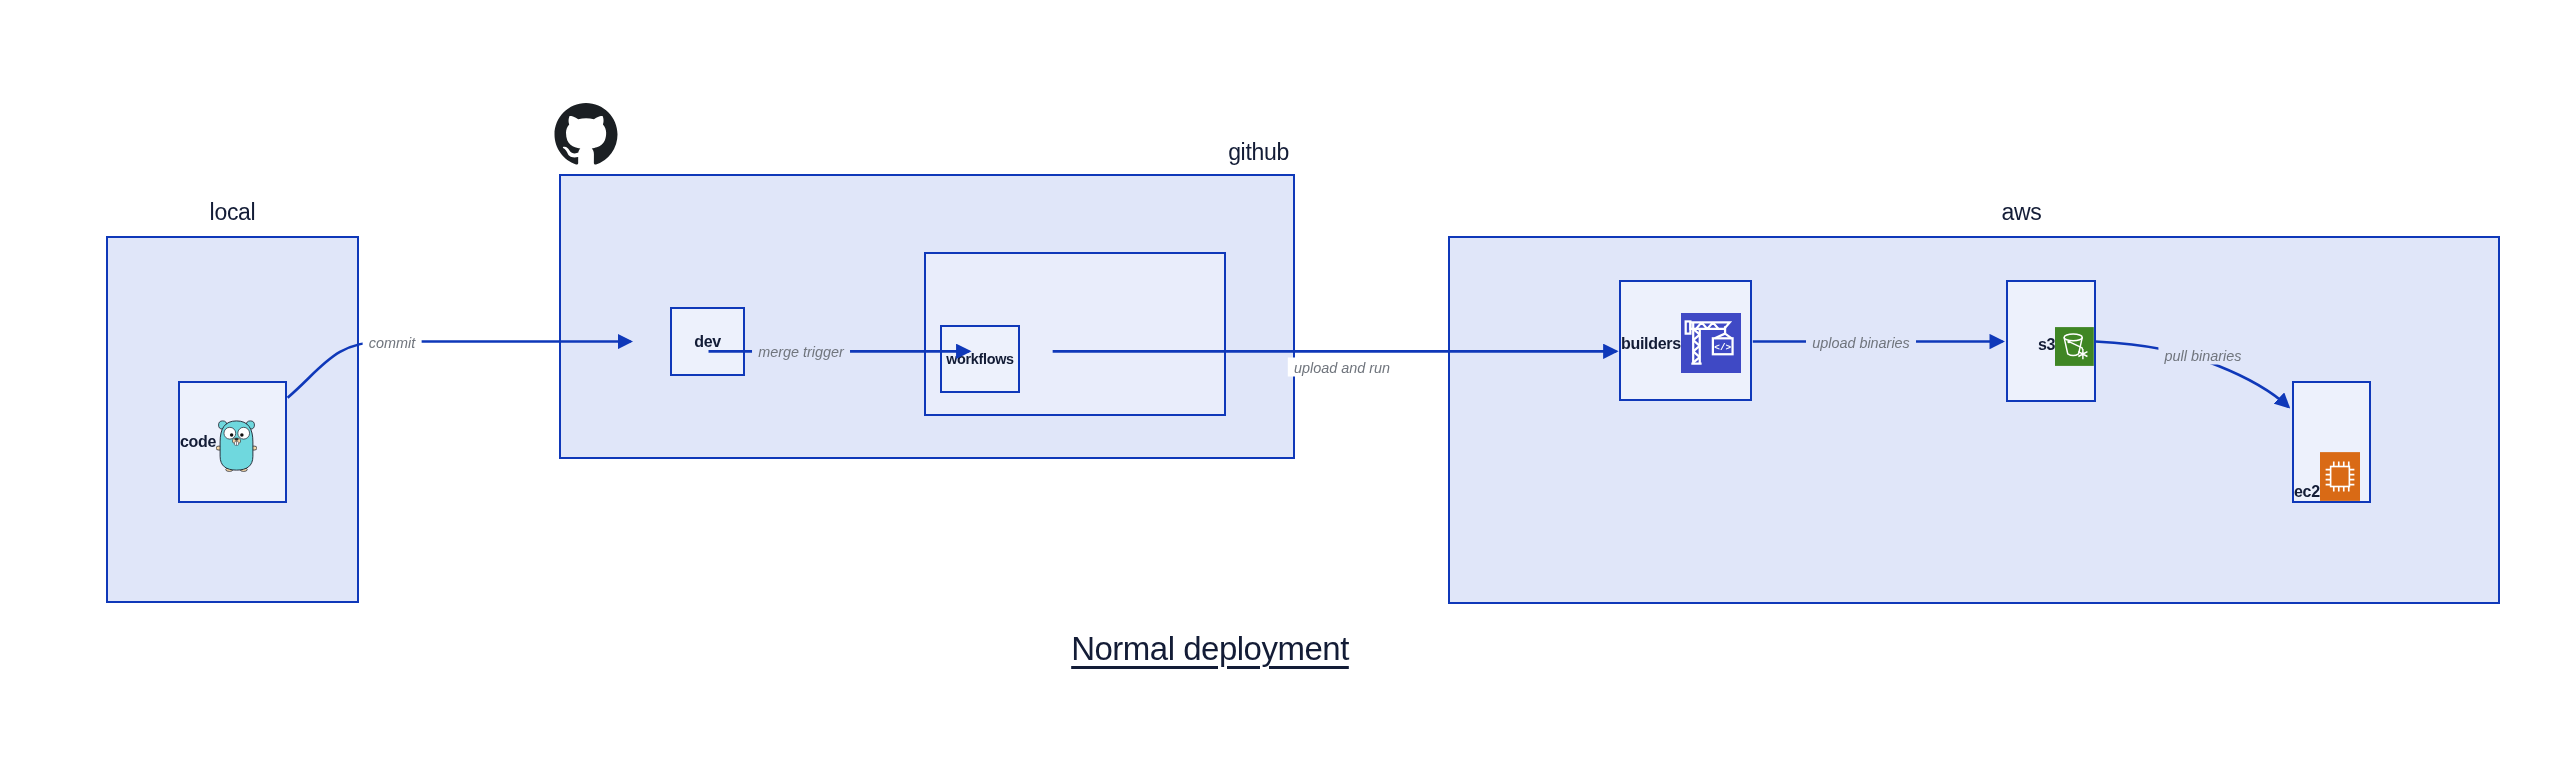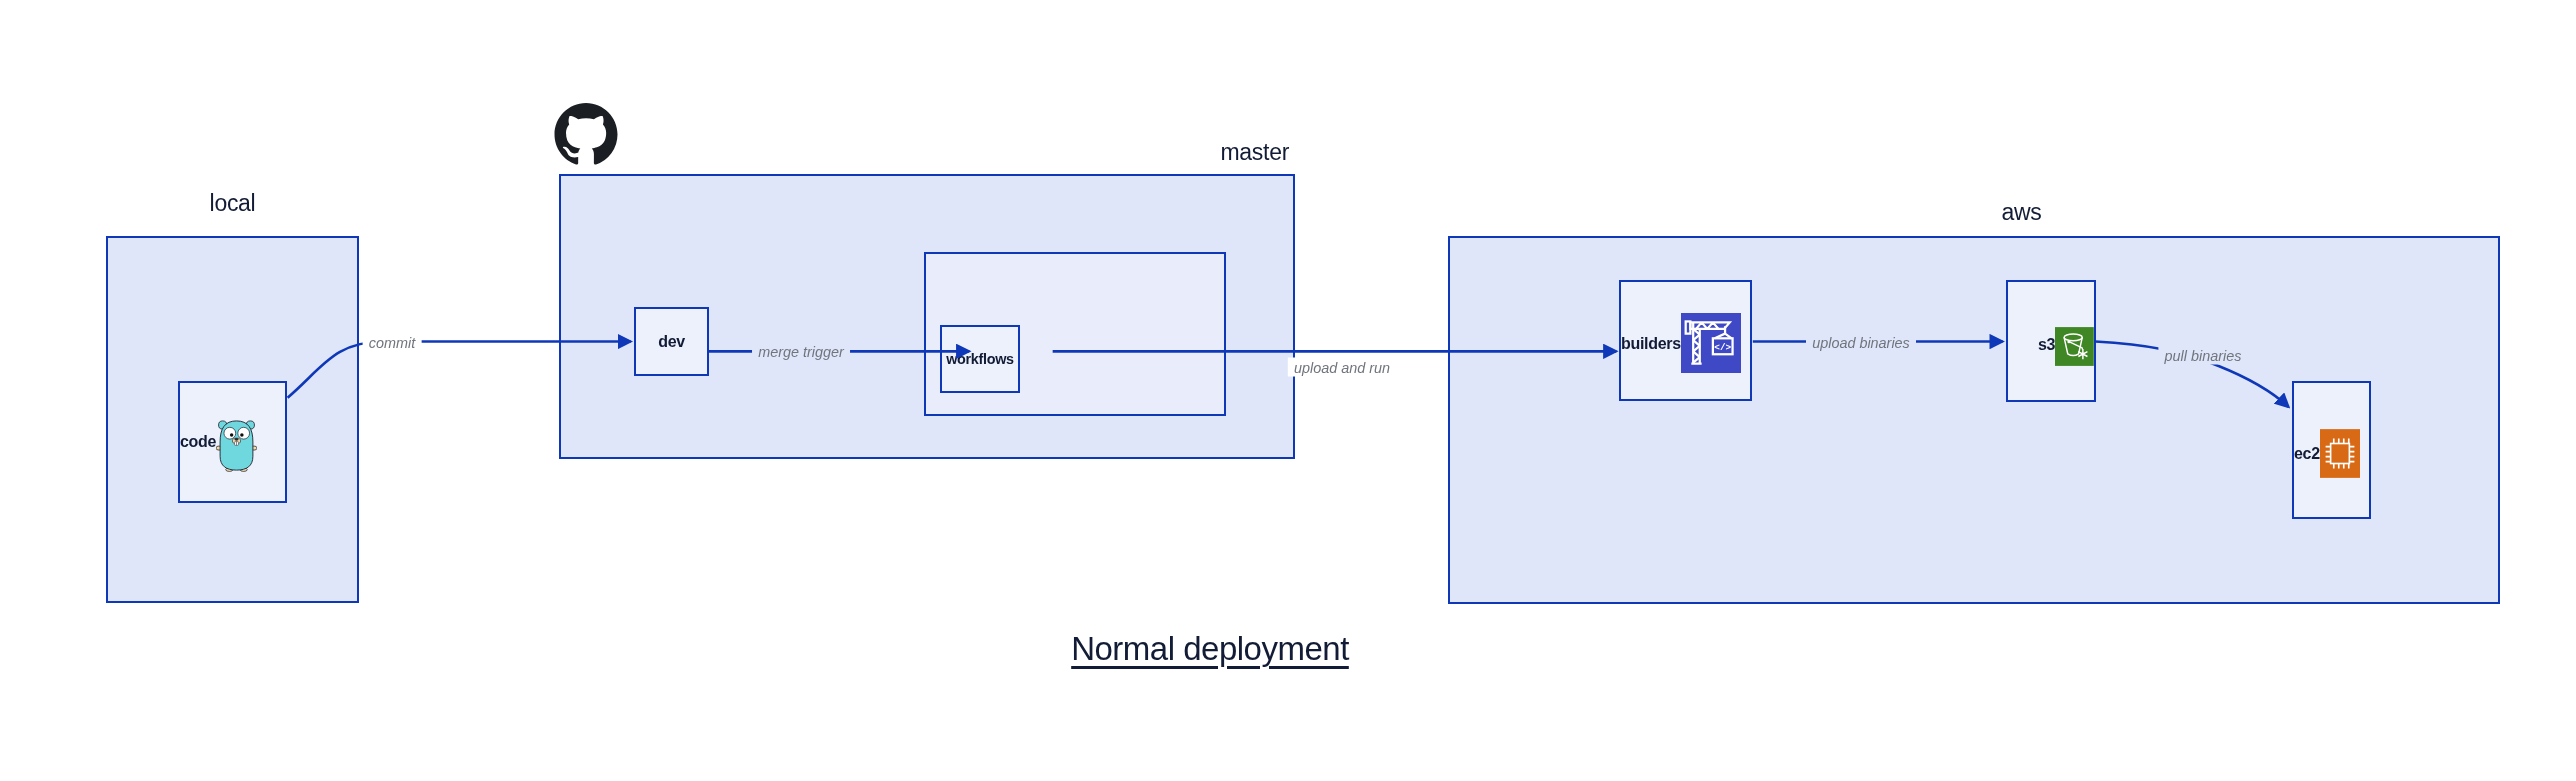--- a/index.html
+++ b/index.html
@@ -49,22 +49,22 @@
 </head>
 <body>
 
 <div id="canvas">
 
   <div class="group-box" style="left:106px;top:236px;width:253px;height:367px;"></div>
   <div class="group-box" style="left:559px;top:174px;width:736px;height:285px;"></div>
   <div class="group-box master" style="left:924px;top:252px;width:302px;height:164px;"></div>
   <div class="group-box" style="left:1448px;top:236px;width:1052px;height:368px;"></div>
 
-  <div class="group-label" style="left:106px;width:253px;top:188px;text-align:center;">local</div>
-  <div class="group-label" style="left:1140px;width:149px;top:137px;text-align:right;">master</div>
+  <div class="group-label" style="left:106px;width:253px;top:197px;text-align:center;">local</div>
+  <div class="group-label" style="left:1140px;width:149px;top:137px;text-align:right;">github</div>
   <div class="group-label" style="left:1947px;width:149px;top:197px;text-align:center;">aws</div>
 
   <svg class="octocat" width="64" height="63" viewBox="0 0 16 16">
     <path fill="var(--octocat_black)" fill-rule="evenodd" d="M8 0C3.58 0 0 3.58 0 8c0 3.54 2.29 6.53 5.47 7.59.4.07.55-.17.55-.38 0-.19-.01-.82-.01-1.49-2.01.37-2.53-.49-2.69-.94-.09-.23-.48-.94-.82-1.13-.28-.15-.68-.52-.01-.53.63-.01 1.08.58 1.23.82.72 1.21 1.87.87 2.33.66.07-.52.28-.87.51-1.07-1.78-.2-3.64-.89-3.64-3.95 0-.87.31-1.59.82-2.15-.08-.2-.36-1.02.08-2.12 0 0 .67-.21 2.2.82.64-.18 1.32-.27 2-.27s1.36.09 2 .27c1.53-1.04 2.2-.82 2.2-.82.44 1.1.16 1.92.08 2.12.51.56.82 1.27.82 2.15 0 3.07-1.87 3.75-3.65 3.95.29.25.54.73.54 1.48 0 1.07-.01 1.93-.01 2.2 0 .21.15.46.55.38A8.01 8.01 0 0 0 16 8c0-4.42-3.58-8-8-8z"></path>
   </svg>
 
   <div class="node-box" style="left:178px;top:381px;width:109px;height:122px;">
     <div class="node-label" style="margin-top:0;">code</div>
     <svg class="icon-tile" style="margin-top:5.2px;" width="41" height="54" viewBox="0 0 80 104">
       <ellipse cx="6" cy="58" rx="6" ry="4" fill="var(--gopher_skin)" stroke="#1f2430" stroke-width="1.4"></ellipse>
@@ -78,21 +78,21 @@
       <circle cx="54" cy="29" r="11.5" fill="#ffffff" stroke="#1f2430" stroke-width="1.4"></circle>
       <circle cx="30.5" cy="32.5" r="3.4" fill="#111111"></circle>
       <circle cx="50.5" cy="32.5" r="3.4" fill="#111111"></circle>
       <ellipse cx="40" cy="44" rx="8" ry="5.5" fill="var(--gopher_skin)" stroke="#1f2430" stroke-width="1.2"></ellipse>
       <ellipse cx="40" cy="41" rx="4" ry="2.8" fill="#2a2a2a"></ellipse>
       <rect x="36" y="45.5" width="8" height="7" rx="1.5" fill="#ffffff" stroke="#1f2430" stroke-width="1"></rect>
       <line x1="40" y1="45.5" x2="40" y2="52.5" stroke="#1f2430" stroke-width="1"></line>
     </svg>
   </div>
 
-  <div class="node-box center" style="left:634px;top:307px;width:75px;height:69px;">
+  <div class="node-box center" style="left:670px;top:307px;width:75px;height:69px;">
     <div class="node-label">dev</div>
   </div>
 
   <div class="node-box center" style="left:940px;top:325px;width:80px;height:68px;">
     <div class="node-label" style="font-size:14.4px;">workflows</div>
   </div>
 
   <div class="node-box" style="left:1619px;top:280px;width:133px;height:121px;">
     <div class="node-label" style="margin-top:7.2px;">builders</div>
     <svg class="icon-tile" style="margin-top:4.6px;" width="60" height="60" viewBox="0 0 64 64">
@@ -118,21 +118,21 @@
       <g stroke="#ffffff" stroke-width="2.4" fill="none">
         <ellipse cx="30" cy="17" rx="15" ry="5.5"></ellipse>
         <path d="M15 17 L21 44 Q30 50 39 44 L45 17"></path>
         <path d="M23 24 L44 34 Q46 35 44.5 37"></path>
         <path d="M46 36 V53 M38.5 40.5 L53.5 48.5 M53.5 40.5 L38.5 48.5"></path>
       </g>
       <circle cx="23" cy="24" r="2.6" fill="#ffffff"></circle>
     </svg>
   </div>
 
-  <div class="node-box" style="left:2292px;top:381px;width:79px;height:138px;">
+  <div class="node-box" style="left:2292px;top:381px;width:79px;height:122px;align-items:flex-end;">
     <div class="node-label" style="margin-top:8.2px;">ec2</div>
     <svg class="icon-tile" style="margin-top:7.2px;" width="40" height="49" viewBox="0 0 64 78">
       <rect x="0" y="0" width="64" height="78" fill="var(--ec2_orange)"></rect>
       <g stroke="#ffffff" stroke-width="2.6" fill="none">
         <rect x="17" y="23" width="30" height="32"></rect>
         <path d="M22 15 V23 M30 15 V23 M38 15 V23 M46 15 V23"></path>
         <path d="M22 55 V63 M30 55 V63 M38 55 V63 M46 55 V63"></path>
         <path d="M9 28 H17 M9 36 H17 M9 44 H17 M9 52 H17"></path>
         <path d="M47 28 H55 M47 36 H55 M47 44 H55 M47 52 H55"></path>
       </g>

